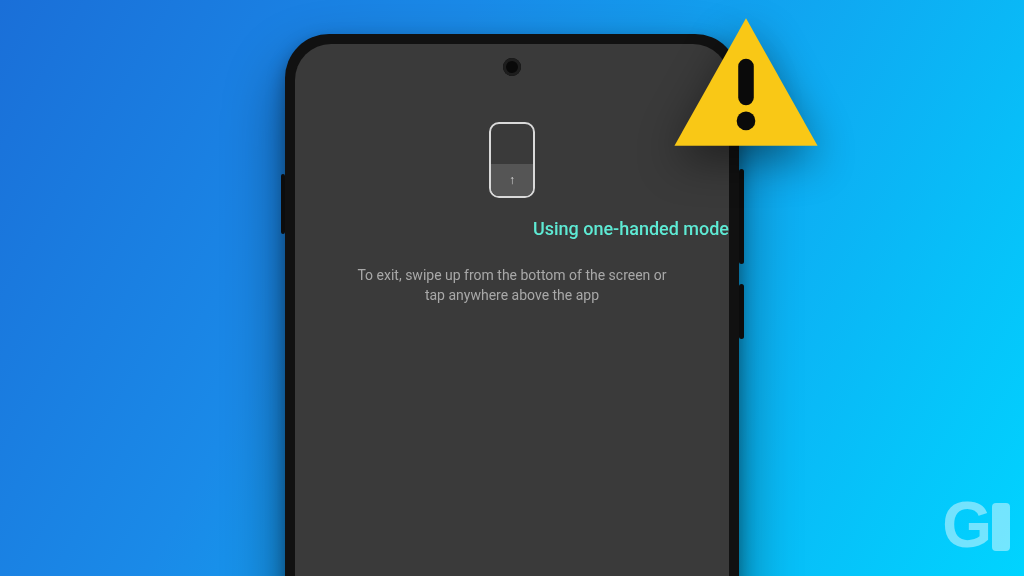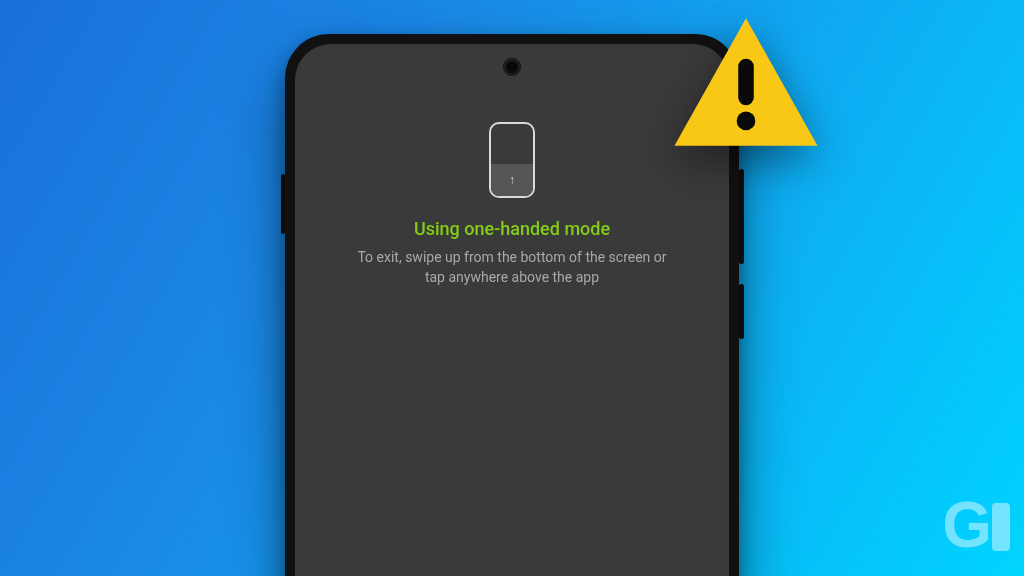--- a/index.html
+++ b/index.html
@@ -61,21 +61,21 @@
   }
   .phone-glyph .shade {
     position: absolute; left:0; right:0; bottom:0; height: 45%;
     background: #555; border-radius: 0 0 8px 8px;
     display:flex; align-items:center; justify-content:center;
   }
   .phone-glyph .uparrow {
     color:#d9d9d9; font-size:12px; line-height:1;
   }
   .onehand-title {
-    font-size: 18px; font-weight: 500; color:#84cc16; margin-bottom: 8px;
+    font-size: 18px; font-weight: 500; color:#5eead4; margin-bottom: 26px; text-align: right;
   }
   .onehand-sub {
     font-size: 14px; color:#a8a8a8; line-height:1.45;
     max-width: 310px; margin: 0 auto;
   }
 
   .spacer { flex: 1 1 auto; }
 
   
   .warn {

